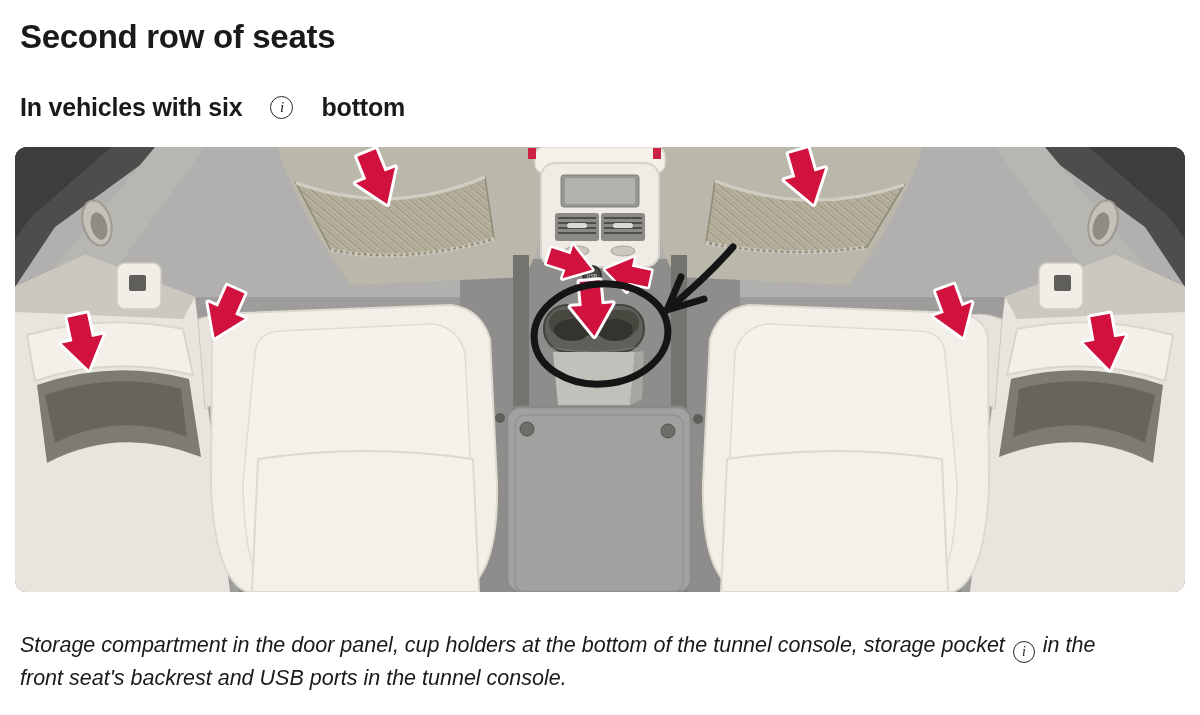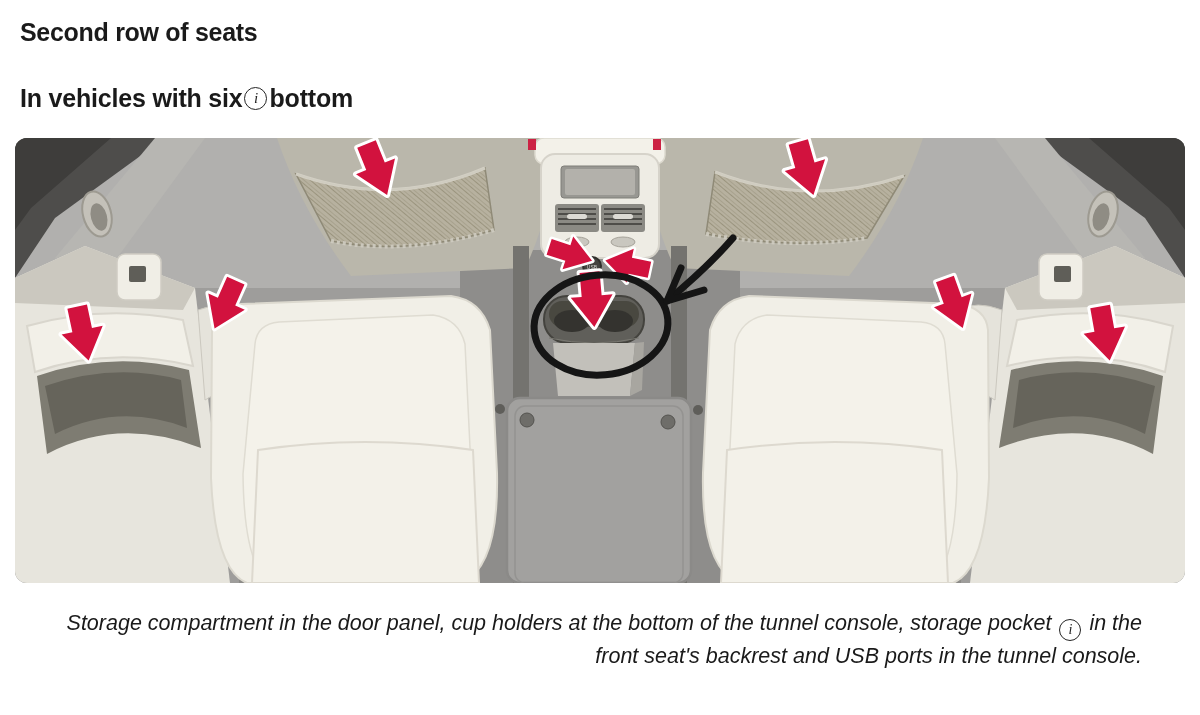--- a/index.html
+++ b/index.html
@@ -3,26 +3,26 @@
 <meta charset="utf-8">
 <style>
   html,body{margin:0;padding:0;background:#fff;}
   body{
     font-family:"Liberation Sans",sans-serif;
     color:#1a1a1a;
     width:1200px;
   }
   .page{padding:14px 20px 30px;}
   .page-title{
-    font-size:25px;font-weight:700;letter-spacing:-.3px;
+    font-size:33px;font-weight:700;letter-spacing:-.3px;
     margin:4px 0 37px;
   }
   .section-subtitle{
     font-size:25px;font-weight:700;letter-spacing:-.2px;
-    margin:0 0 25px;display:flex;align-items:center;gap:2px;
+    margin:0 0 25px;display:flex;align-items:center;gap:28px;
   }
   .info-icon{
     display:inline-flex;align-items:center;justify-content:center;
     width:23px;height:23px;flex:none;
     border:1.5px solid #242424;border-radius:50%;
     font-family:"Liberation Serif",serif;font-style:italic;font-weight:400;
     font-size:15px;line-height:1;color:#242424;box-sizing:border-box;
   }
   .figure-wrap{width:1170px;margin-left:-5px;}
   .figure-wrap svg{display:block;}
@@ -36,22 +36,21 @@
   .annotation-stroke{
     fill:none;
     stroke:var(--annotation-black,#141414);
     stroke-linecap:round;
     stroke-linejoin:round;
   }
   .figure-caption{
     font-style:italic;
     font-size:21.5px;line-height:1.45;
     max-width:1122px;
-    margin:25px 0 0;
-    text-align:right;
+    margin:38px 0 0;
   }
   .figure-caption .info-icon{
     vertical-align:-4px;margin:0 8px;
     font-size:14px;width:22px;height:22px;
   }
 </style>
 </head>
 <body>
 
 <div class="page">

